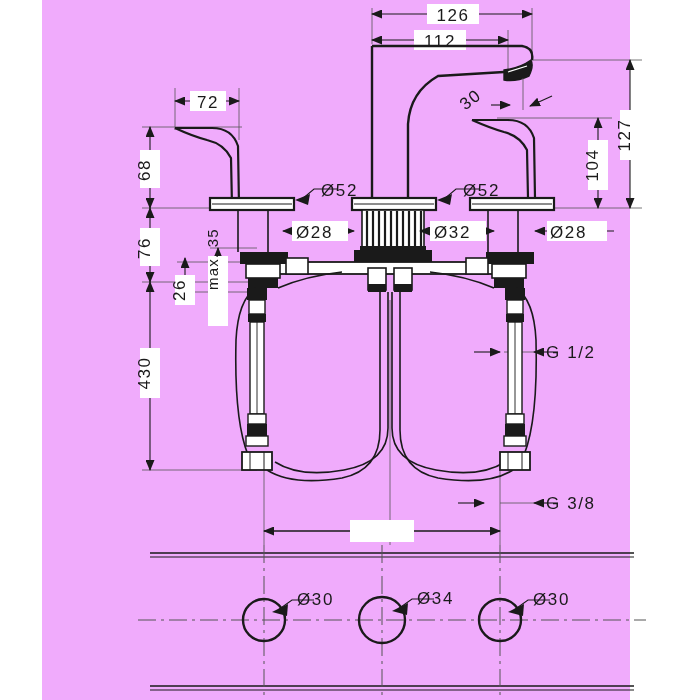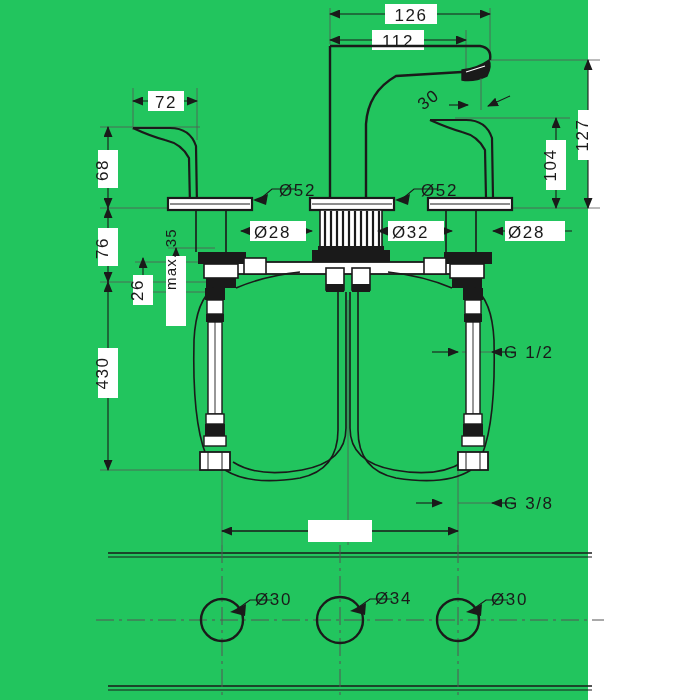--- a/index.html
+++ b/index.html
@@ -1,18 +1,18 @@
 <!DOCTYPE html>
 <html><head>
 <meta charset="utf-8">
 <style>
   html,body{margin:0;padding:0;background:#fff;}
   body{width:700px;height:700px;overflow:hidden;
        font-family:"Liberation Sans","DejaVu Sans",sans-serif;color:#1a1a1a;}
-  #sheet{position:relative;width:588px;height:700px;background:#22c55e;}
+  #sheet{position:relative;width:588px;height:700px;background:#f0abfc;margin-left:42px;}
   svg{display:block;}
   .dimtxt{font-family:"Liberation Sans","DejaVu Sans",sans-serif;font-size:17px;
           fill:#1a1a1a;letter-spacing:1.6px;}
   .dimtxt-sm{font-family:"Liberation Sans","DejaVu Sans",sans-serif;font-size:15px;
           fill:#1a1a1a;letter-spacing:1.2px;}
   .dimtxt-v{font-family:"Liberation Sans","DejaVu Sans",sans-serif;font-size:17px;
           fill:#1a1a1a;letter-spacing:1.6px;}
 </style>
 </head>
 <body>

